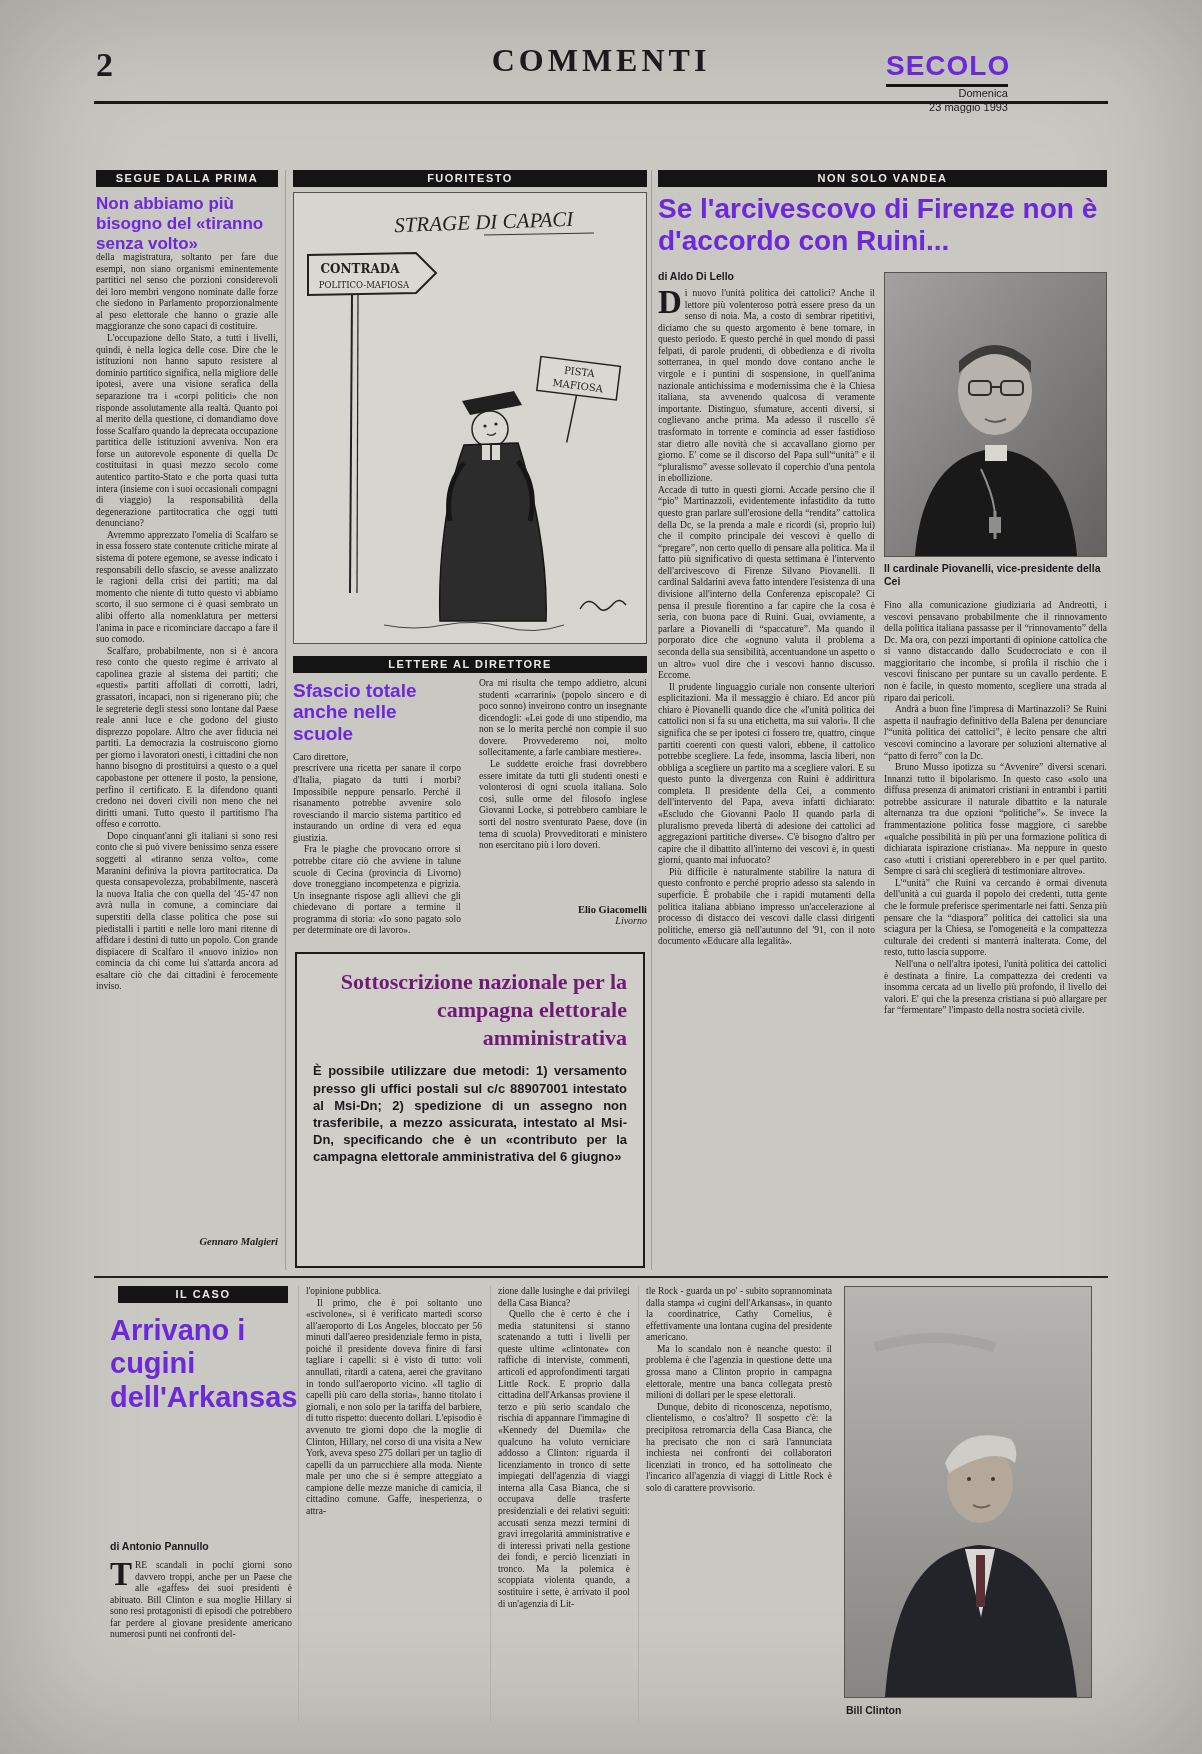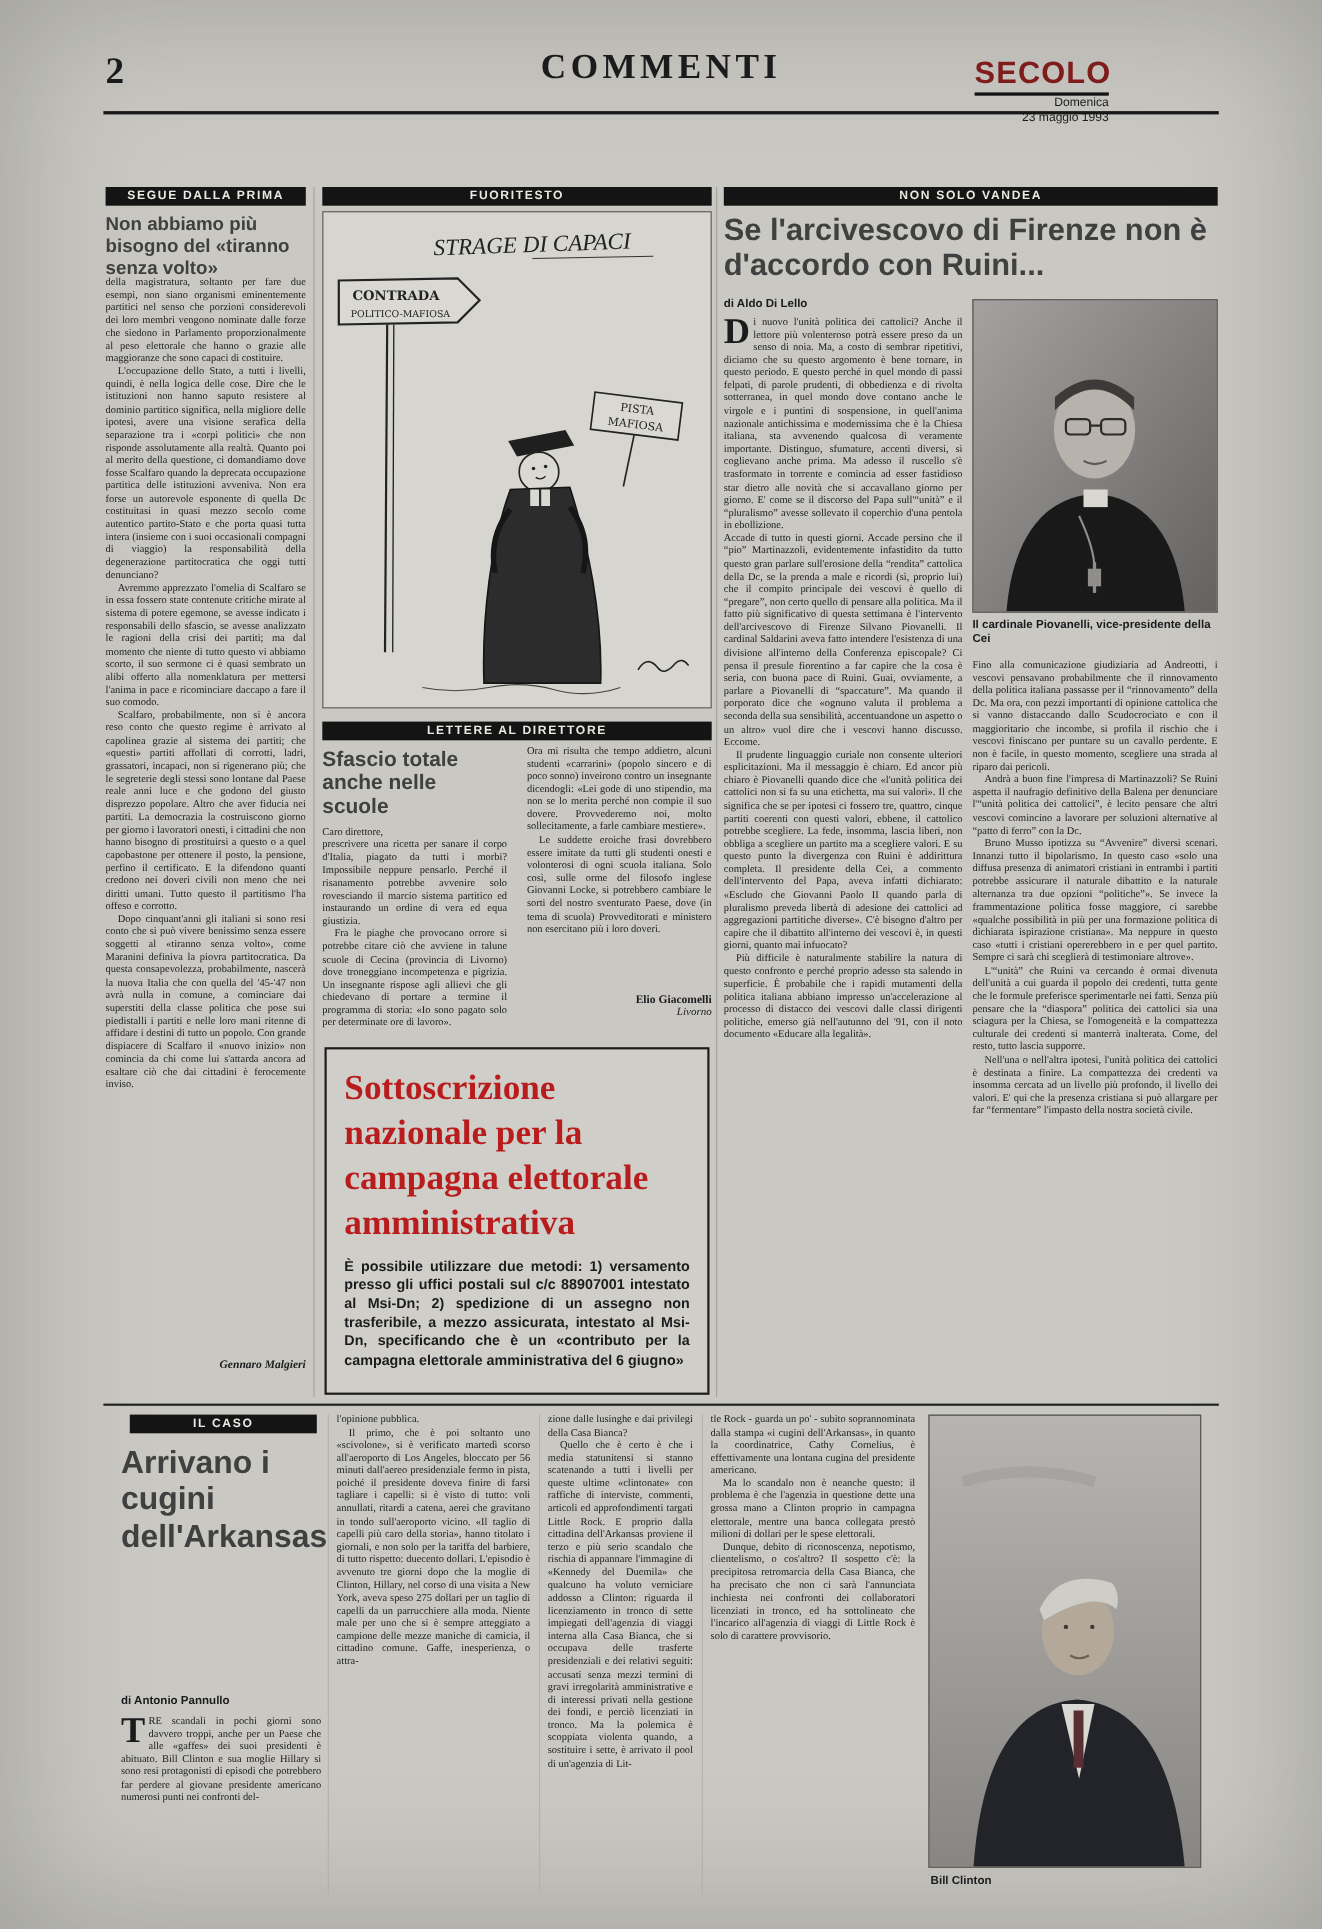--- a/index.html
+++ b/index.html
@@ -4,40 +4,40 @@
 <style>
   *{box-sizing:border-box;margin:0;padding:0}
   html,body{background:#8f8e8b}
   .sheet{position:relative;width:1202px;height:1754px;margin:0 auto;background:#c9c8c2;
          box-shadow:inset 0 0 140px rgba(0,0,0,.22);overflow:hidden;
          font-family:"Liberation Serif",serif;color:#1b1b1e}
   .abs{position:absolute}
   .kicker{background:#141414;color:#e9e8e2;font-family:"Liberation Sans",sans-serif;
           font-weight:bold;font-size:11px;letter-spacing:1.5px;text-align:center;
           padding:2px 0 3px;text-transform:uppercase}
-  .headline-sans{font-family:"Liberation Sans",sans-serif;font-weight:bold;color:#404040}
+  .headline-sans{font-family:"Liberation Sans",sans-serif;font-weight:bold;color:#6d28d9}
   .bodytext{font-size:9.5px;line-height:1.22;text-align:justify;overflow:hidden}
   .bodytext p{margin:0;text-indent:11px}
   .bodytext p:first-child{text-indent:0}
   .cont p:first-child{text-indent:0}
   .np{text-indent:0 !important}
   .dropcap{float:left;font-family:"Liberation Serif",serif;font-weight:bold;
            font-size:33px;line-height:26px;padding:1px 3px 0 0}
   .signature{font-weight:bold;font-style:italic;font-size:10.5px;text-align:right}
   .byline{font-family:"Liberation Sans",sans-serif;font-weight:bold;font-size:10.5px}
   .caption{font-family:"Liberation Sans",sans-serif;font-weight:bold;font-size:10.5px;line-height:1.25}
   .vrule{background:#a19f9a;width:1px}
   .vrule-light{background:#b3b1ac;width:1px}
   .photo-frame{border:1px solid #55544f;overflow:hidden;background:#8b8a86}
   .boxed{border:2px solid #1c1c1c;background:#cfcec8;padding:14px 16px;overflow:hidden}
-  .box-title{font-family:"Liberation Serif",serif;font-weight:bold;font-size:32px;
-             line-height:1.28;text-align:left;color:#b91c1c}
+  .box-title{font-family:"Liberation Serif",serif;font-weight:bold;font-size:22px;
+             line-height:1.28;text-align:right;color:#701a75}
   .box-p{font-family:"Liberation Sans",sans-serif;font-weight:bold;text-align:justify}
   .masthead-name{font-family:"Liberation Sans",sans-serif;font-weight:bold;font-size:28px;
-                 letter-spacing:1px;text-align:right;color:#7f1d1d}
+                 letter-spacing:1px;text-align:right;color:#6d28d9}
   .masthead-rule{height:3px;background:#141414;margin-top:2px}
   .masthead-date{font-family:"Liberation Sans",sans-serif;font-size:11px;text-align:right;line-height:1.25}
   .cartoon-box{border:1px solid #55544f;background:#d6d5cf;overflow:hidden}
 </style>
 </head>
 <body>
 
 <div class="sheet">
 
   <div class="abs" style="left:96px;top:46px;font-size:34px;font-weight:bold">2</div>

